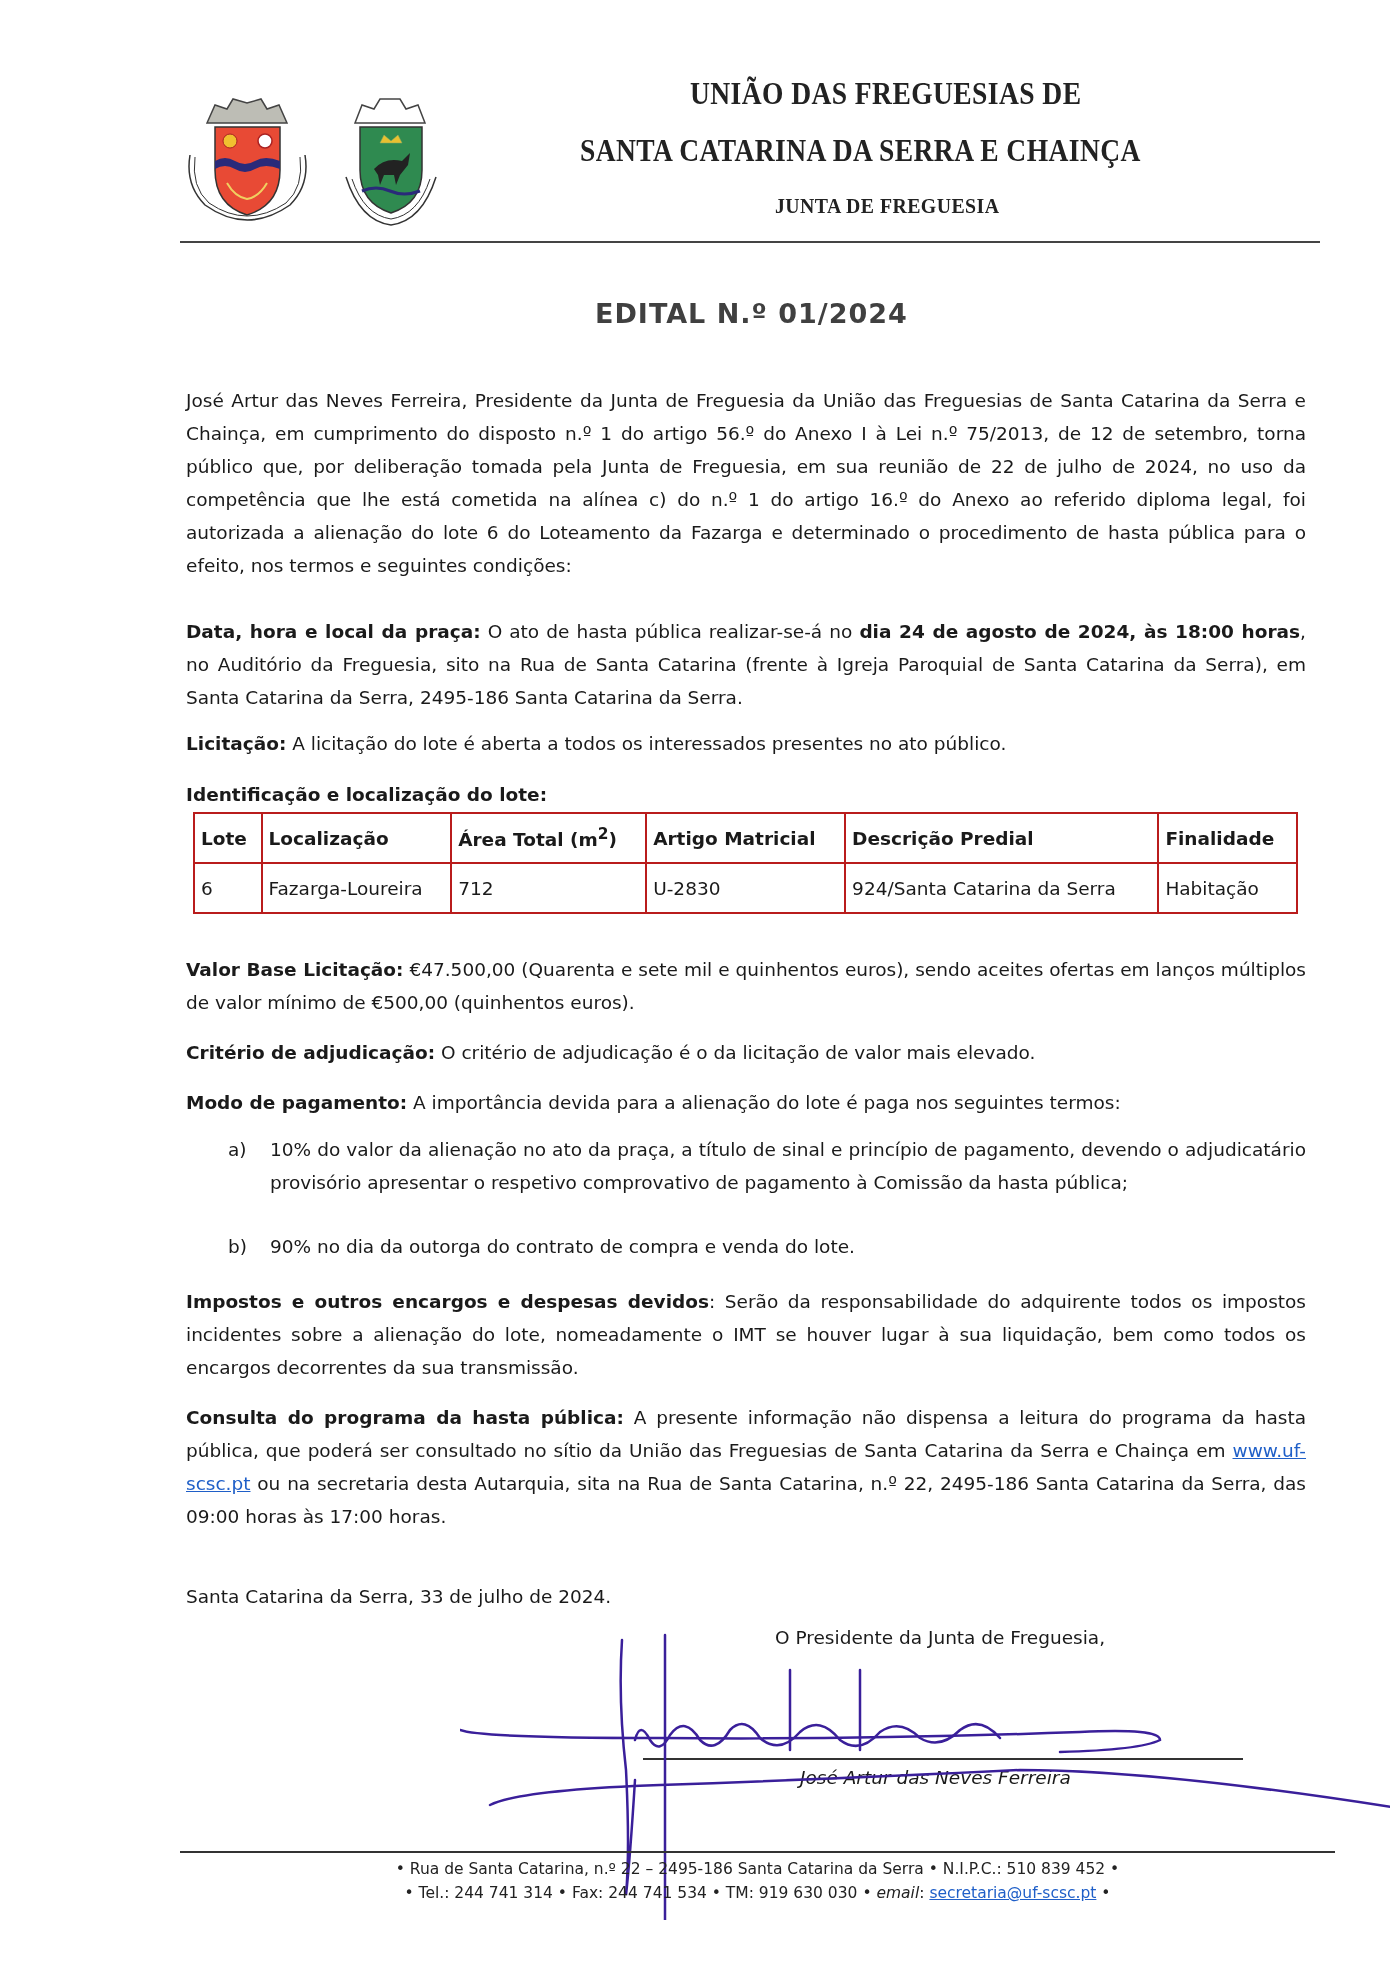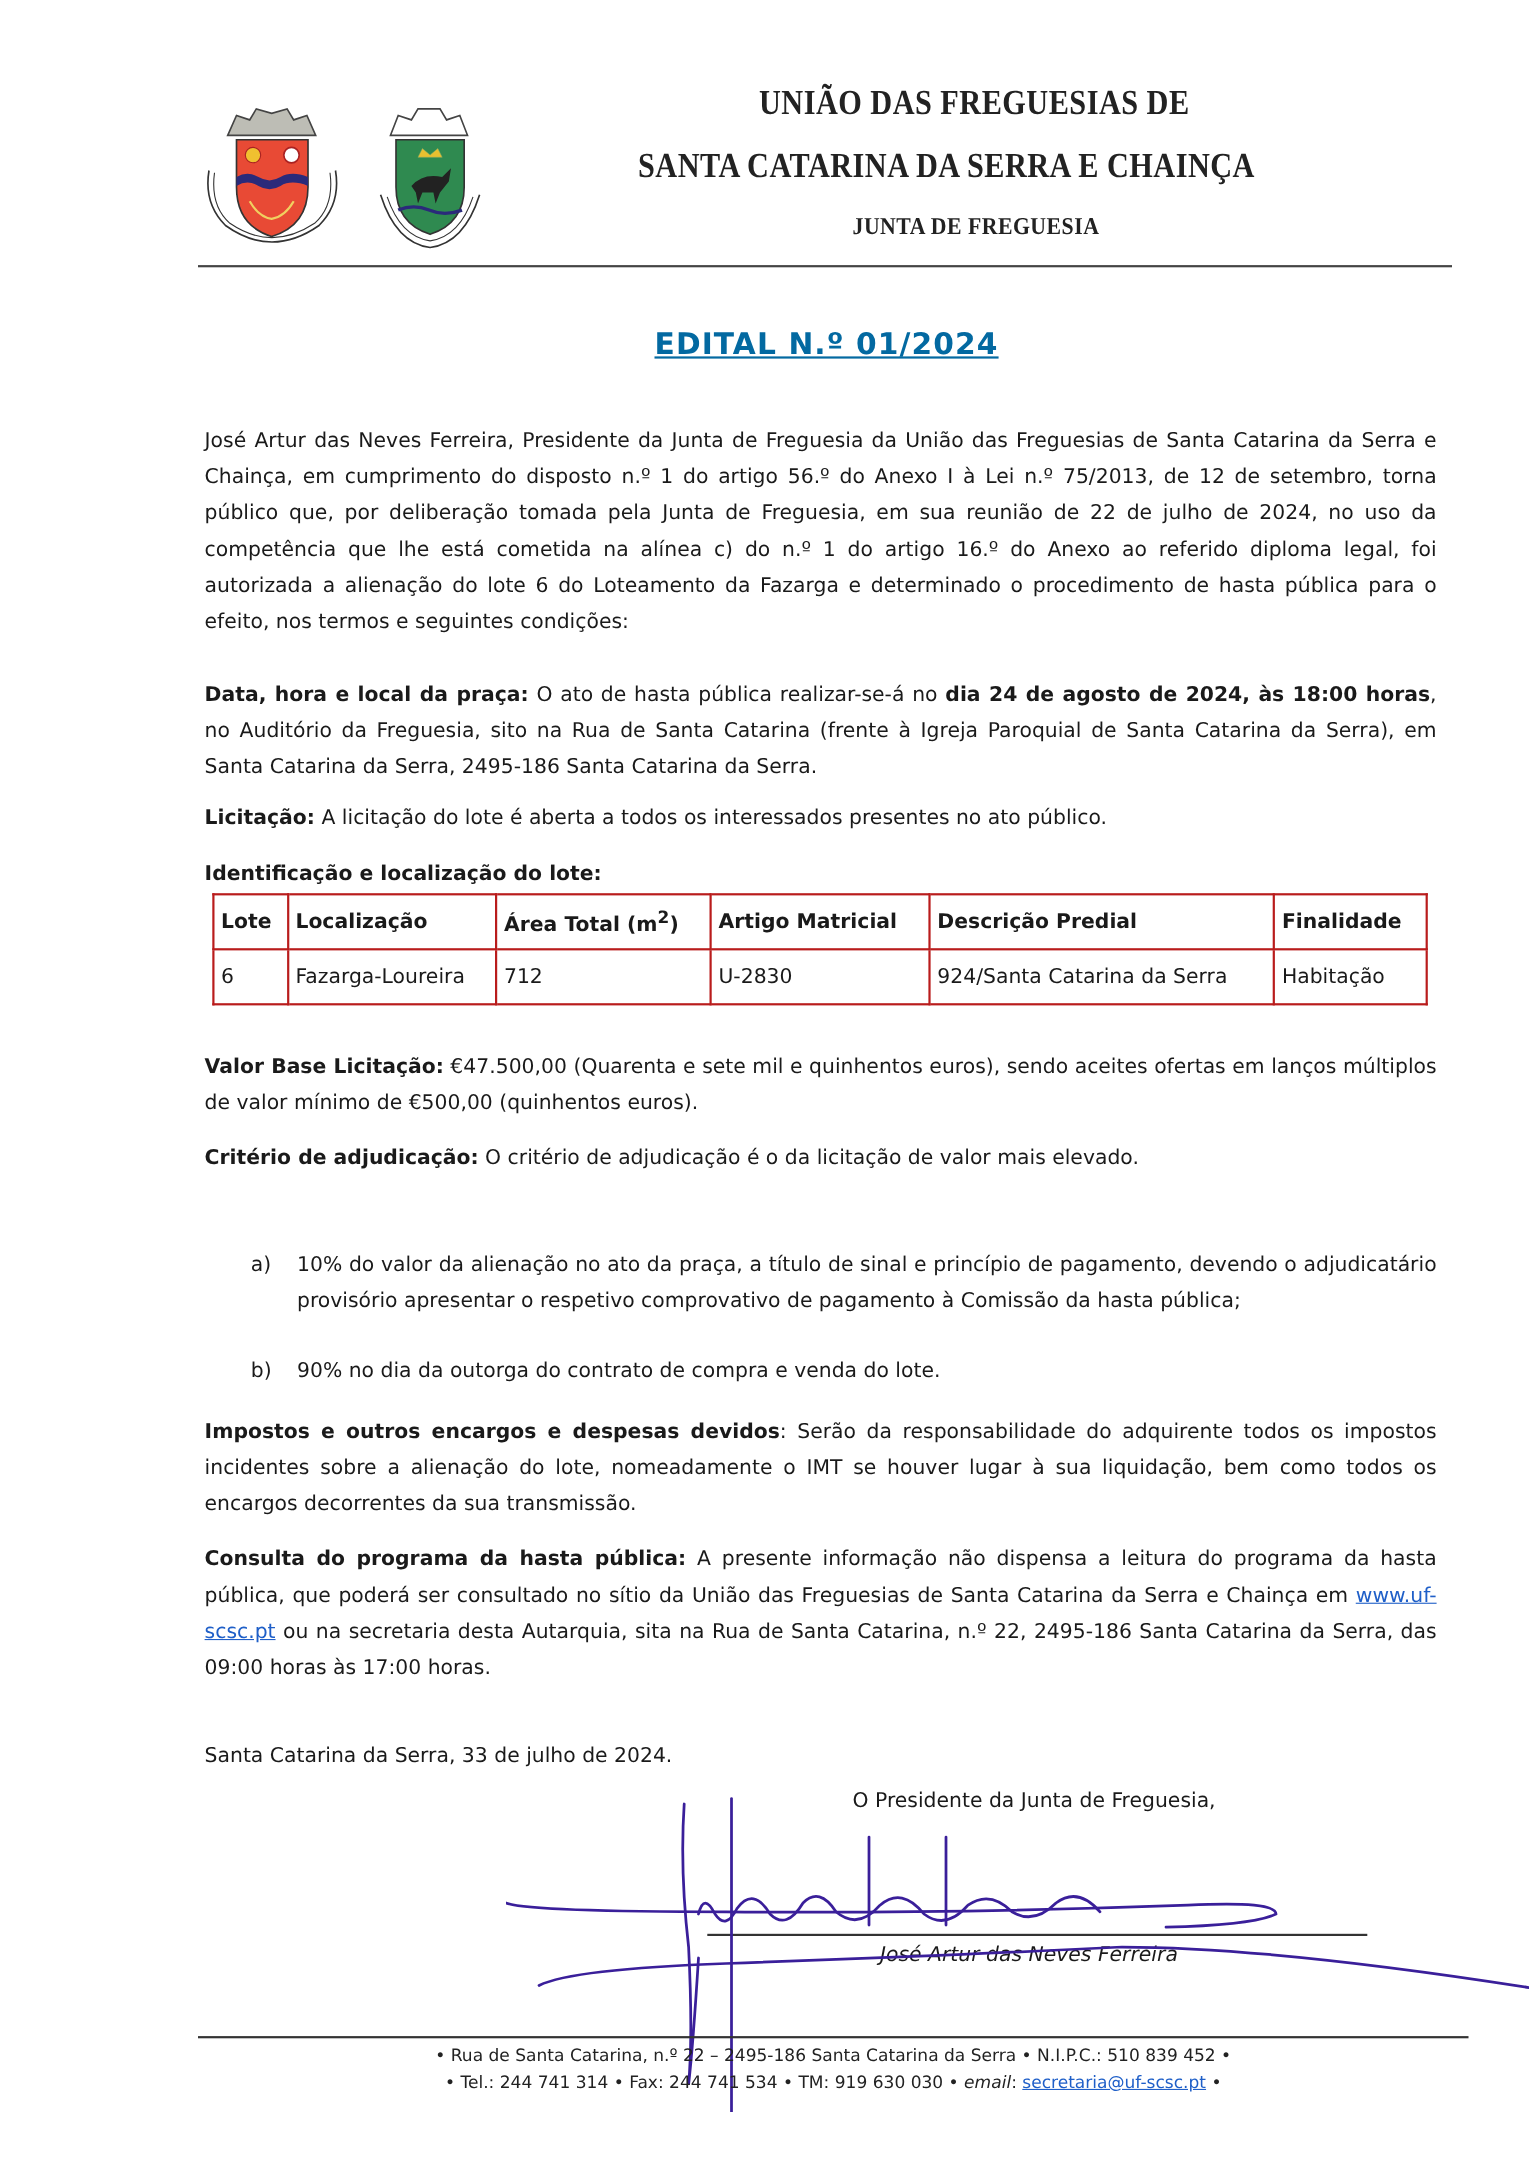--- a/index.html
+++ b/index.html
@@ -10,21 +10,21 @@
   
   .crest { position:absolute; top:95px; }
   .crest1 { left:185px; width:125px; height:140px; }
   .crest2 { left:340px; width:100px; height:140px; }
   .hdr-line1, .hdr-line2, .hdr-line3 { position:absolute; font-family:"Liberation Serif", serif; font-weight:bold; color:#222; text-align:center; letter-spacing:0.5px; }
   .hdr-line1 { left:560px; width:760px; top:75px; font-size:32px; transform:scaleX(0.86); transform-origin:left; left:690px; width:auto; }
   .hdr-line2 { left:580px; top:132px; font-size:32px; transform:scaleX(0.86); transform-origin:left; }
   .hdr-line3 { left:775px; top:193px; font-size:22px; transform:scaleX(0.9); transform-origin:left; }
   .hdr-rule { position:absolute; left:180px; top:241px; width:1140px; height:2px; background:#444; }
 
-  .title { position:absolute; left:595px; top:298px; font-size:27px; font-weight:bold; letter-spacing:1px; color:#0369a1;text-decoration:underline; }
+  .title { position:absolute; left:595px; top:298px; font-size:27px; font-weight:bold; letter-spacing:1px; color:#404040; }
 
   .para { position:absolute; left:186px; width:1120px; font-size:18.5px; line-height:33px; text-align:justify; }
   .para b { font-weight:bold; }
   .u { font-weight:bold; }
   .link { color:#1f5fc8; text-decoration:underline; }
 
   .p-intro { top:384px; }
   .p-data { top:615px; }
   .p-lic { top:727px; }
   .p-ident { top:778px; font-weight:bold; }
@@ -124,20 +124,23 @@
   </table>
 
   <div class="para p-valor">
     <b>Valor Base Licitação:</b><span> €47.500,00 (Quarenta e sete mil e quinhentos euros), sendo aceites ofertas em lanços múltiplos de valor mínimo de €500,00 (quinhentos euros).</span>
   </div>
 
   <div class="para p-crit">
     <b>Critério de adjudicação:</b><span> O critério de adjudicação é o da licitação de valor mais elevado.</span>
   </div>
 
+  <div class="para p-modo">
+    <b>Modo de pagamento:</b><span> A importância devida para a alienação do lote é paga nos seguintes termos:</span>
+  </div>
 
   <div class="item item-a-lbl">a)</div>
   <div class="item item-a">10% do valor da alienação no ato da praça, a título de sinal e princípio de pagamento, devendo o adjudicatário provisório apresentar o respetivo comprovativo de pagamento à Comissão da hasta pública;</div>
   <div class="item item-b-lbl">b)</div>
   <div class="item item-b">90% no dia da outorga do contrato de compra e venda do lote.</div>
 
   <div class="para p-imp">
     <b>Impostos e outros encargos e despesas devidos</b><span>: Serão da responsabilidade do adquirente todos os impostos incidentes sobre a alienação do lote, nomeadamente o IMT se houver lugar à sua liquidação, bem como todos os encargos decorrentes da sua transmissão.</span>
   </div>
 

